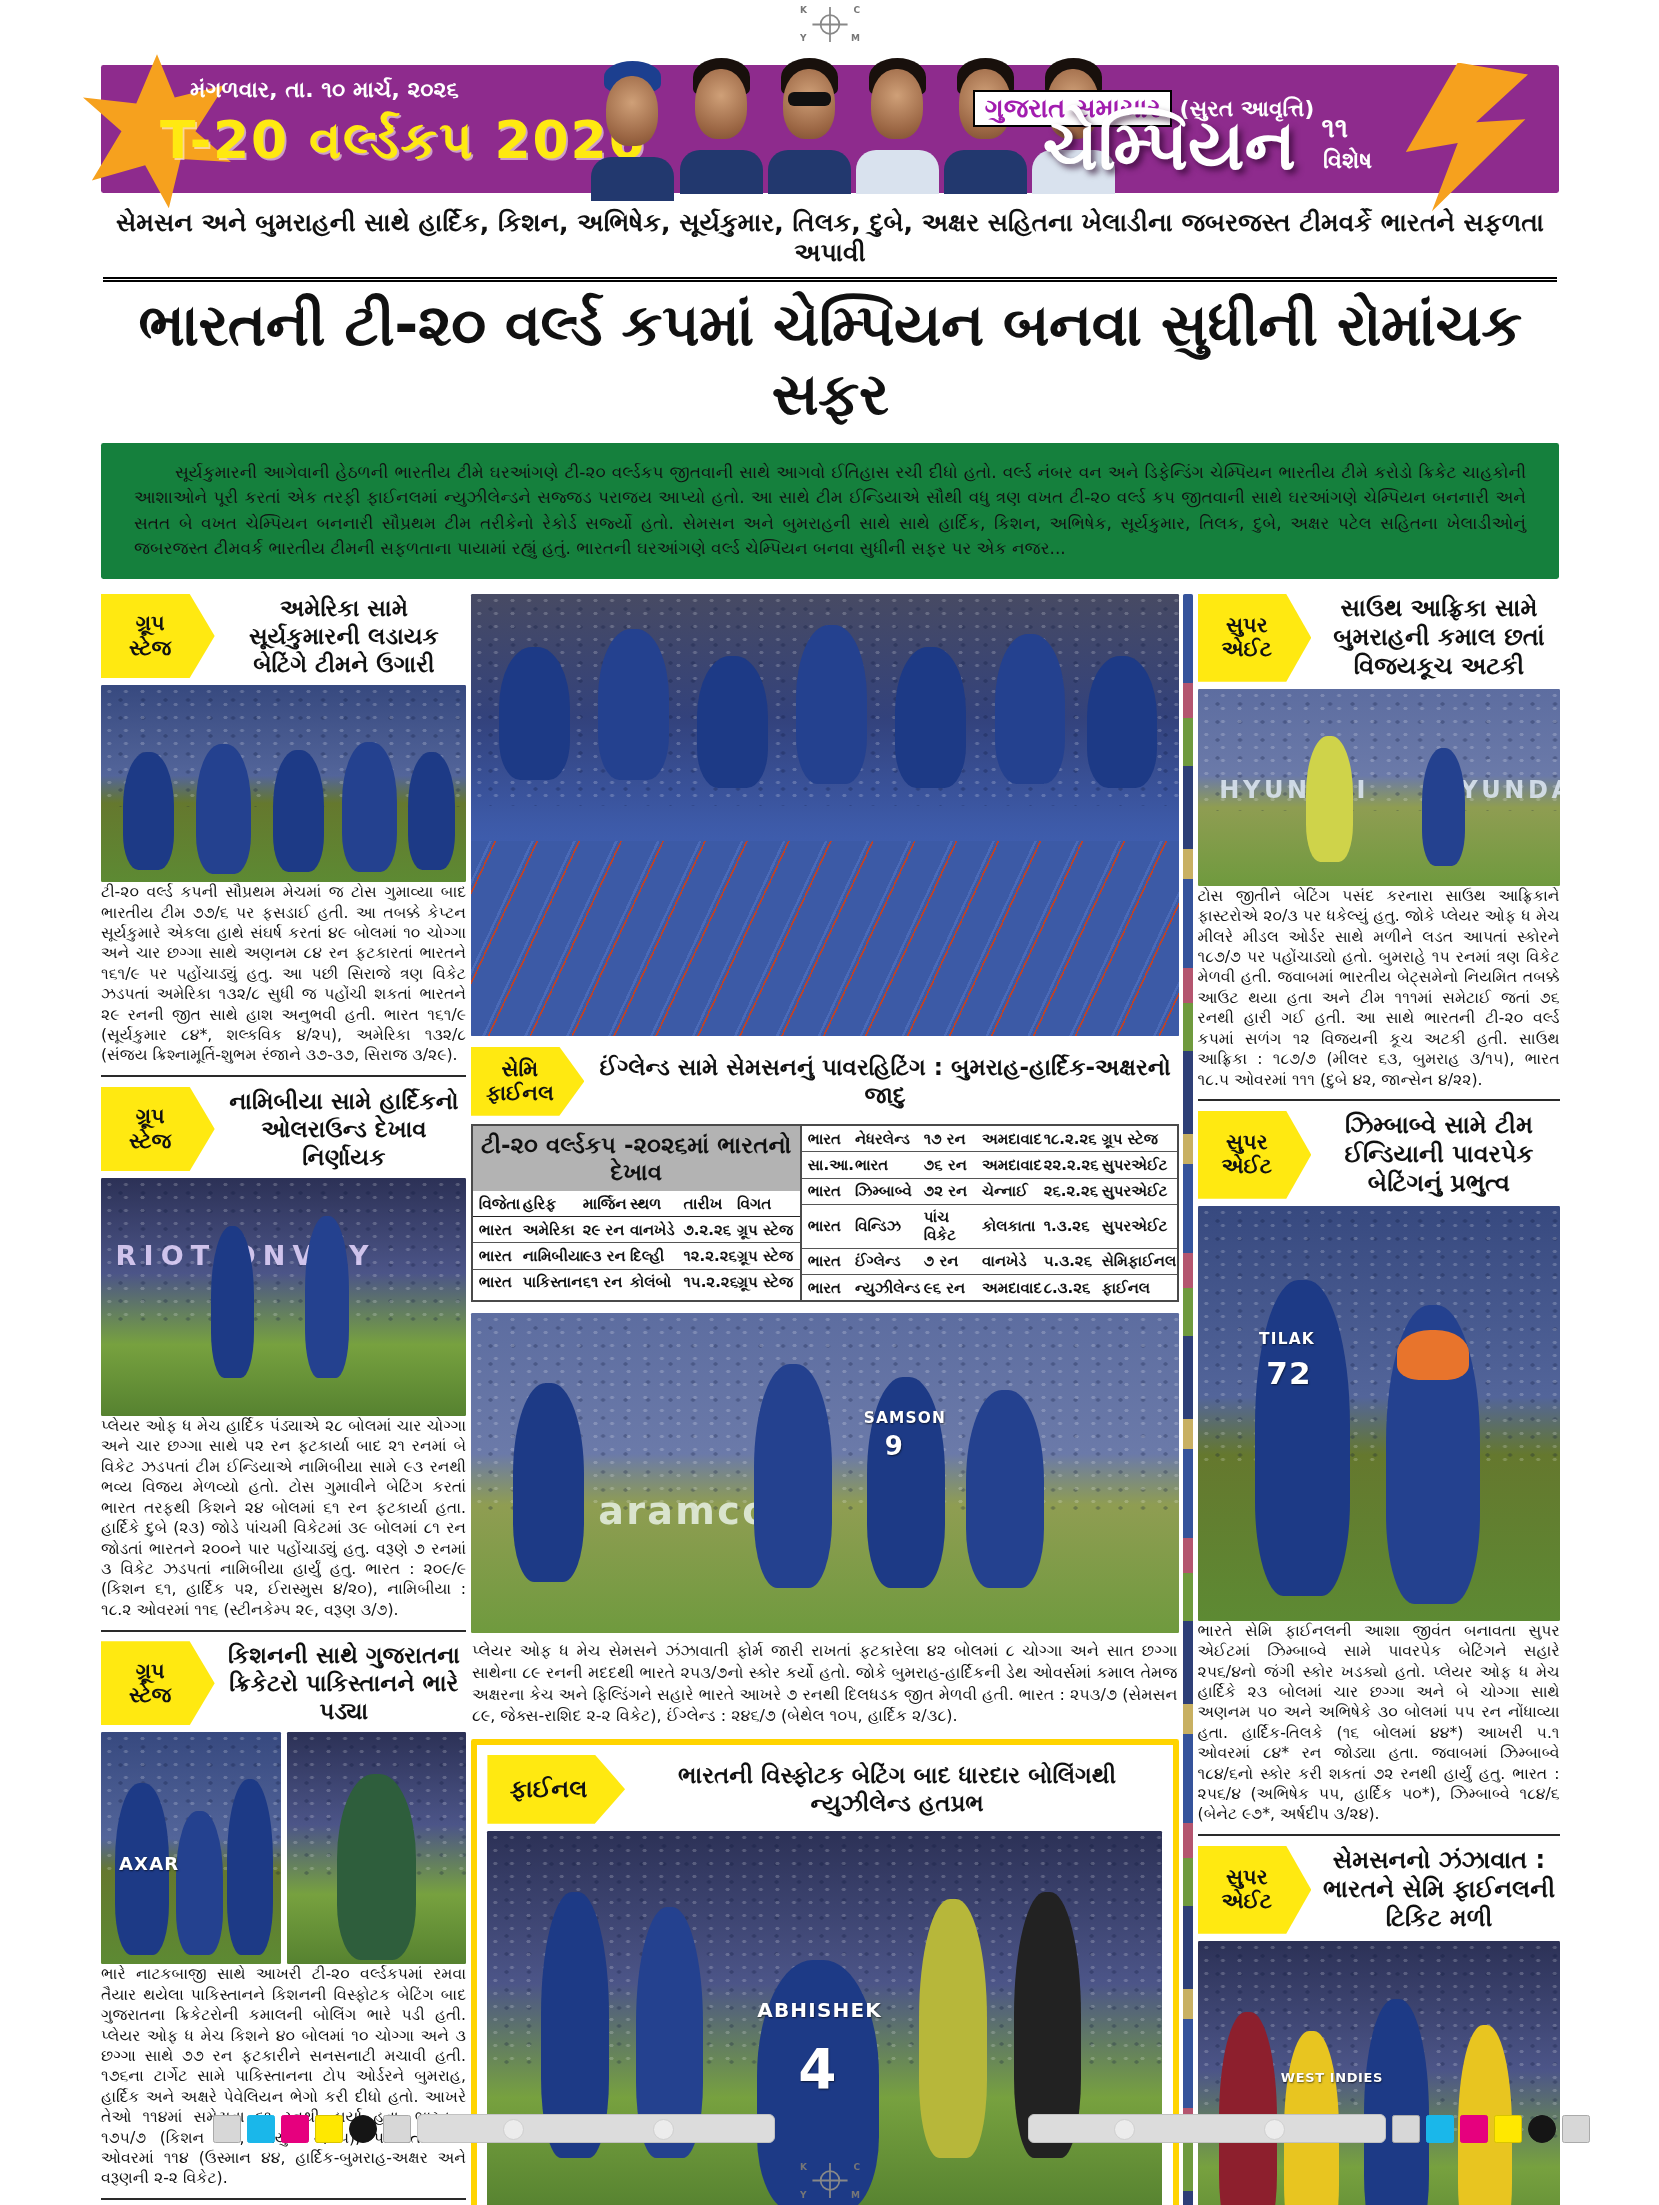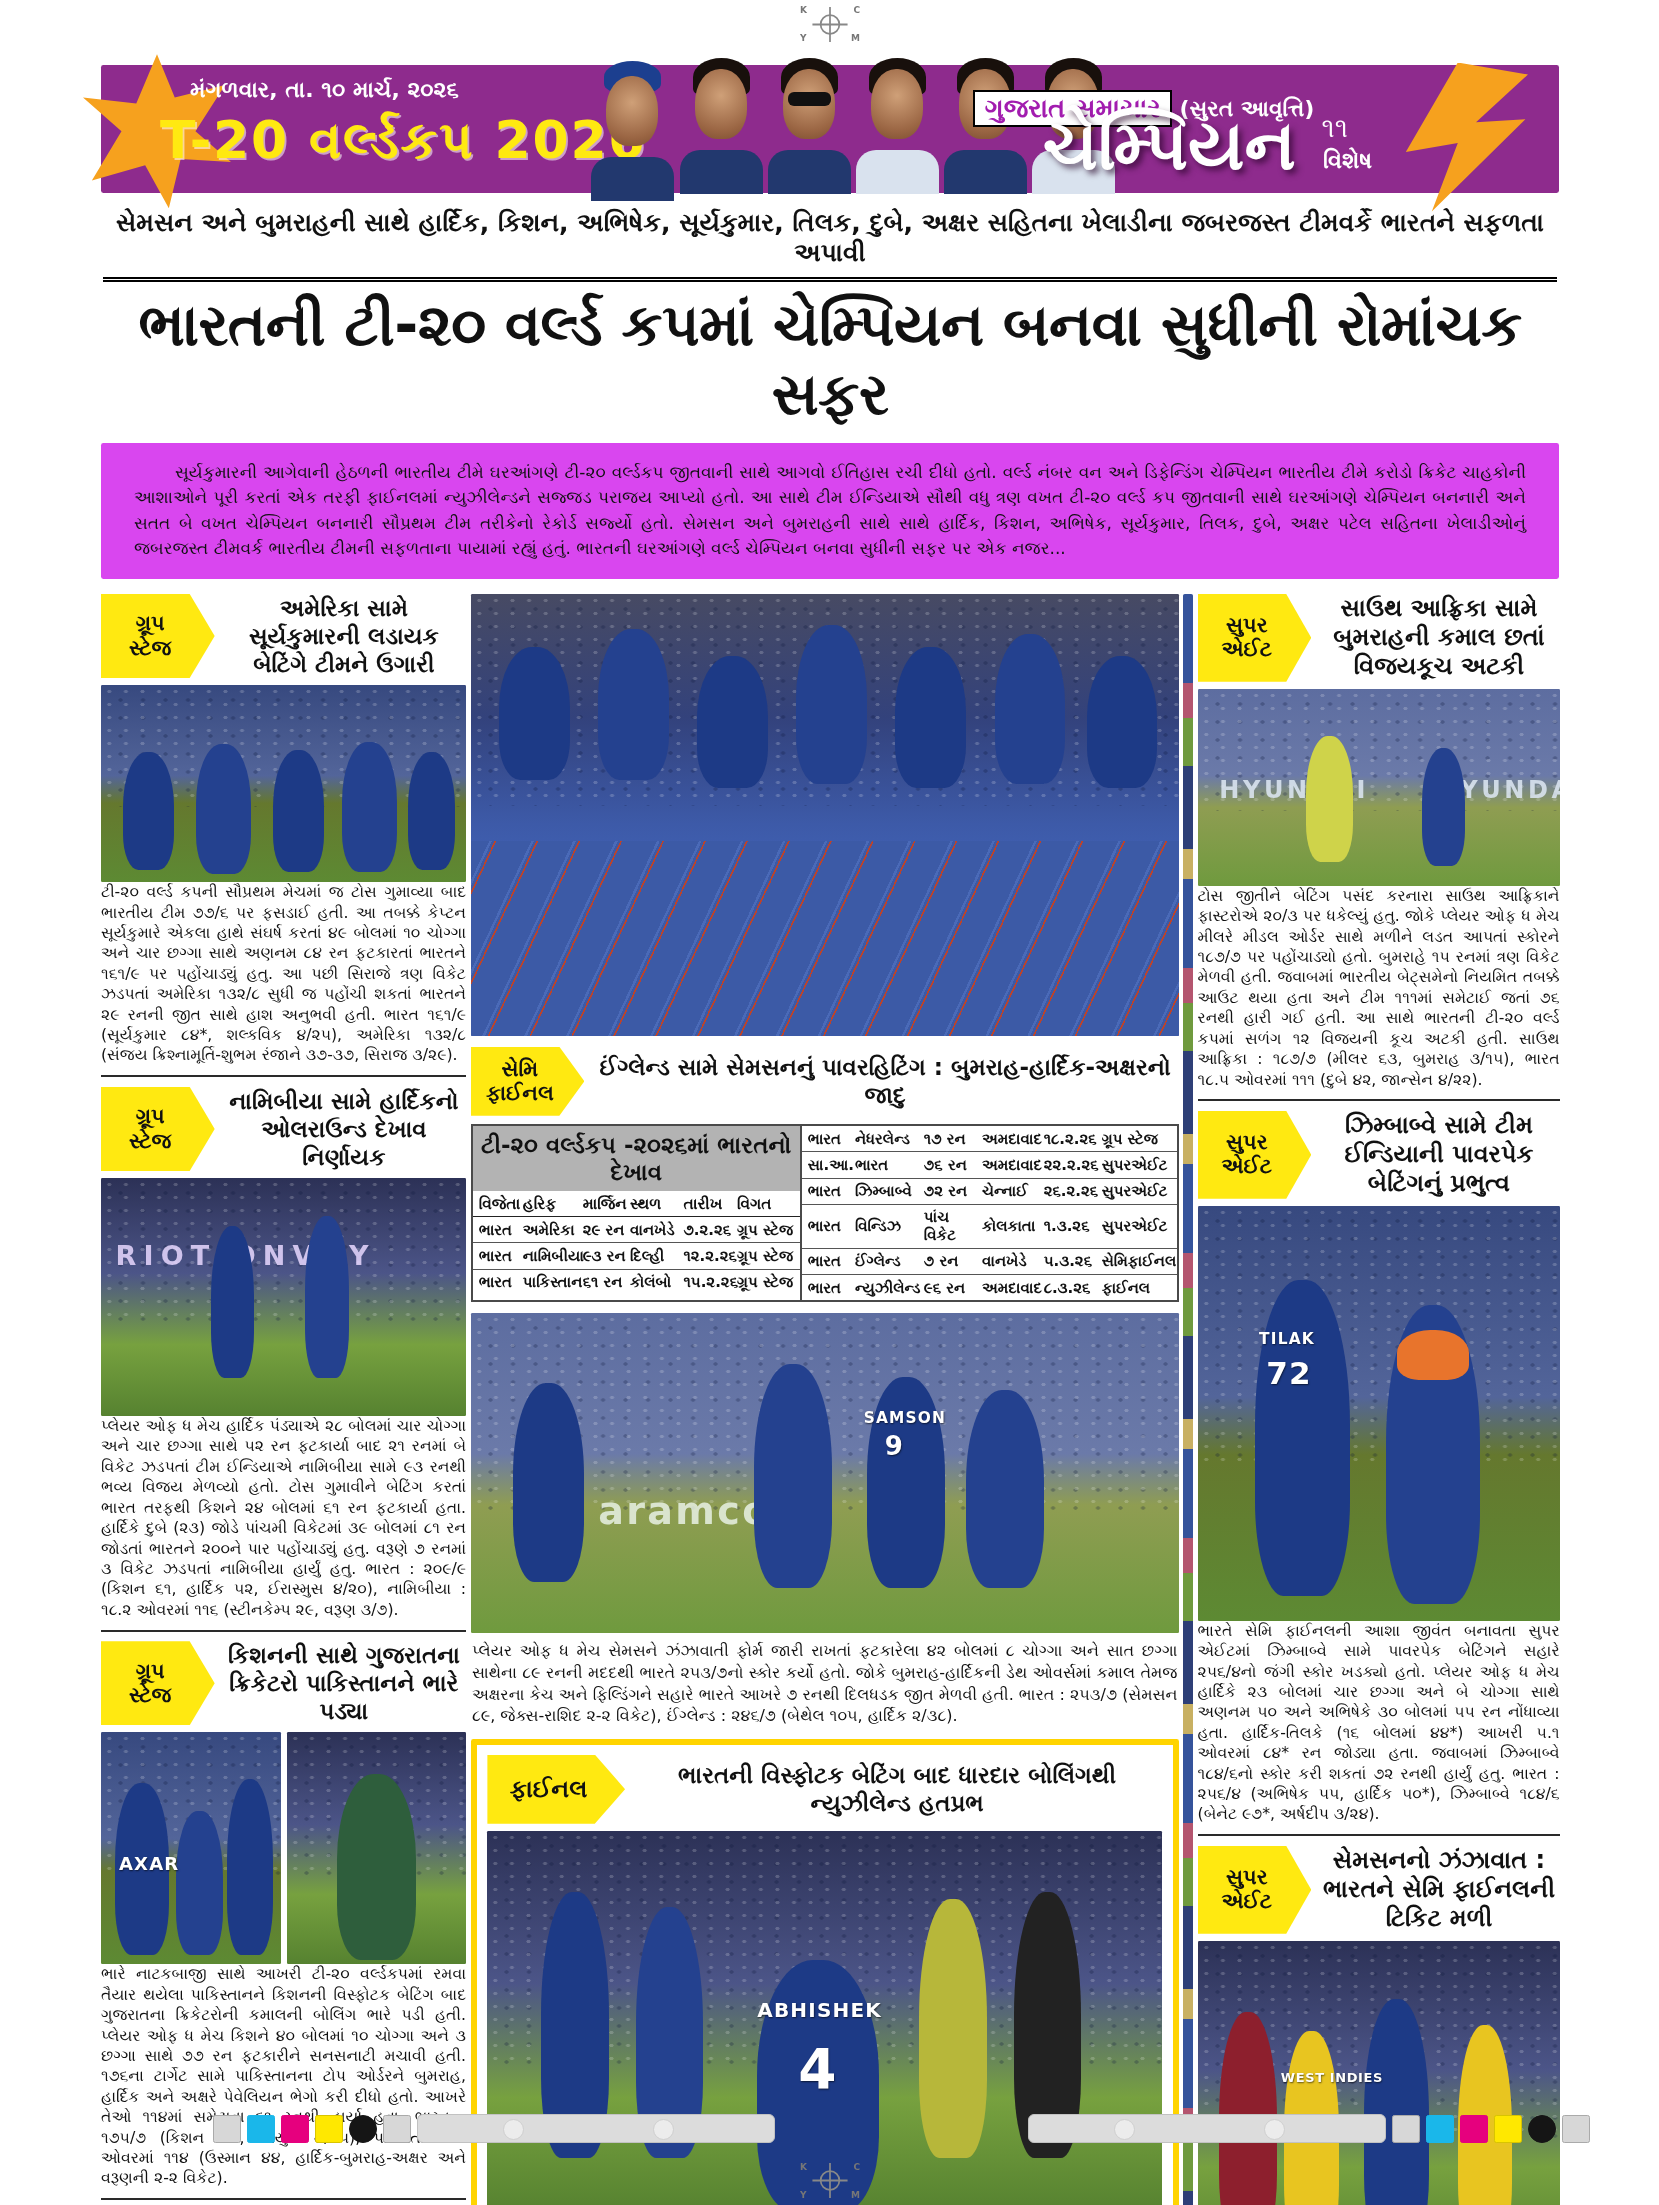--- a/index.html
+++ b/index.html
@@ -41,33 +41,33 @@
   .player .hair{position:absolute;top:2.4px;left:15.4px;right:15.4px;height:38px;border-radius:50% 50% 20% 20%;background:#18100c;}
   .player .face{position:absolute;top:13px;left:18px;right:18px;height:70px;border-radius:48% 48% 42% 42%;
        background:radial-gradient(circle at 50% 38%,#cfa078 0%,#9a6543 70%,#7c4e31 100%);}
   .player .torso{position:absolute;bottom:0;left:2.4px;right:2.4px;height:44px;border-radius:20px 20px 0 0;background:#22386e;}
   .player.alt .torso{background:#d9e2ee;}
   .player.shade .face::after{content:"";position:absolute;left:8%;right:8%;top:34%;height:14.2px;border-radius:6px;background:#111;}
   .player.cap .hair{top:-1.2px;height:32px;border-radius:50% 50% 30% 30%;background:#1c3f8f;}
   .brand-row{position:absolute;right:211px;top:8.3px;display:flex;align-items:center;gap:7.1px;white-space:nowrap;}
   .brand{background:#fff;border:2.4px solid #000;padding:1.2px 9.5px;font-weight:800;font-size:26px;color:#a21caf;}
   .edition{color:#fff;font-size:22px;font-weight:700;}
-  .pageno{color:#fff;font-size:27px;font-weight:400;margin-top:39px;}
+  .pageno{color:#fff;font-size:27px;font-weight:700;margin-top:39px;}
   .champion{position:absolute;right:263px;top:44px;font-size:69px;line-height:1.05;font-weight:800;color:#fff;
        text-shadow:3.6px 3.6px 6px rgba(35,0,35,.65);}
   .vishesh{position:absolute;right:187px;top:82px;color:#fff;font-size:22.5px;font-weight:600;}
   .bolt{position:absolute;right:31px;top:-2.4px;width:130px;height:149px;background:#f6a11e;
        clip-path:polygon(46% 0,100% 8%,60% 40%,98% 38%,26% 100%,46% 54%,6% 60%);
        filter:drop-shadow(-8.3px 6px 0 #ec1e8c);}
 
   
   .subhead{margin:15.4px 2.4px 0;text-align:center;font-size:25px;font-weight:800;padding-bottom:8.3px;
        border-bottom:5.3px double #000;}
   .main-headline{margin:9.5px 0 14.2px;text-align:center;font-size:58px;font-weight:800;letter-spacing:-0.6px;}
-  .intro{background:#d946ef;border-radius:2.4px;padding:16.6px 33px;font-size:17px;line-height:1.5;text-align:justify;
+  .intro{background:#15803d;border-radius:2.4px;padding:16.6px 33px;font-size:17px;line-height:1.5;text-align:justify;
        text-indent:41px;}
 
   
   .columns{display:grid;grid-template-columns:365px 708px 9.5px 362px;column-gap:4.7px;margin-top:15.4px;}
   .strip{background:repeating-linear-gradient(180deg,#35539b 0 89px,#b4556f 89px 124px,#6f9a3e 124px 172px,
         #2e3f77 172px 255px,#c8b062 255px 285px);border-radius:1.8px;}
 
   .art{border-bottom:2.4px solid #2a2a2a;padding-bottom:9.5px;margin-bottom:9.5px;overflow:hidden;}
   .art.last{border-bottom:none;}
   .art-head{display:flex;align-items:stretch;gap:7.1px;margin-bottom:7.1px;}

